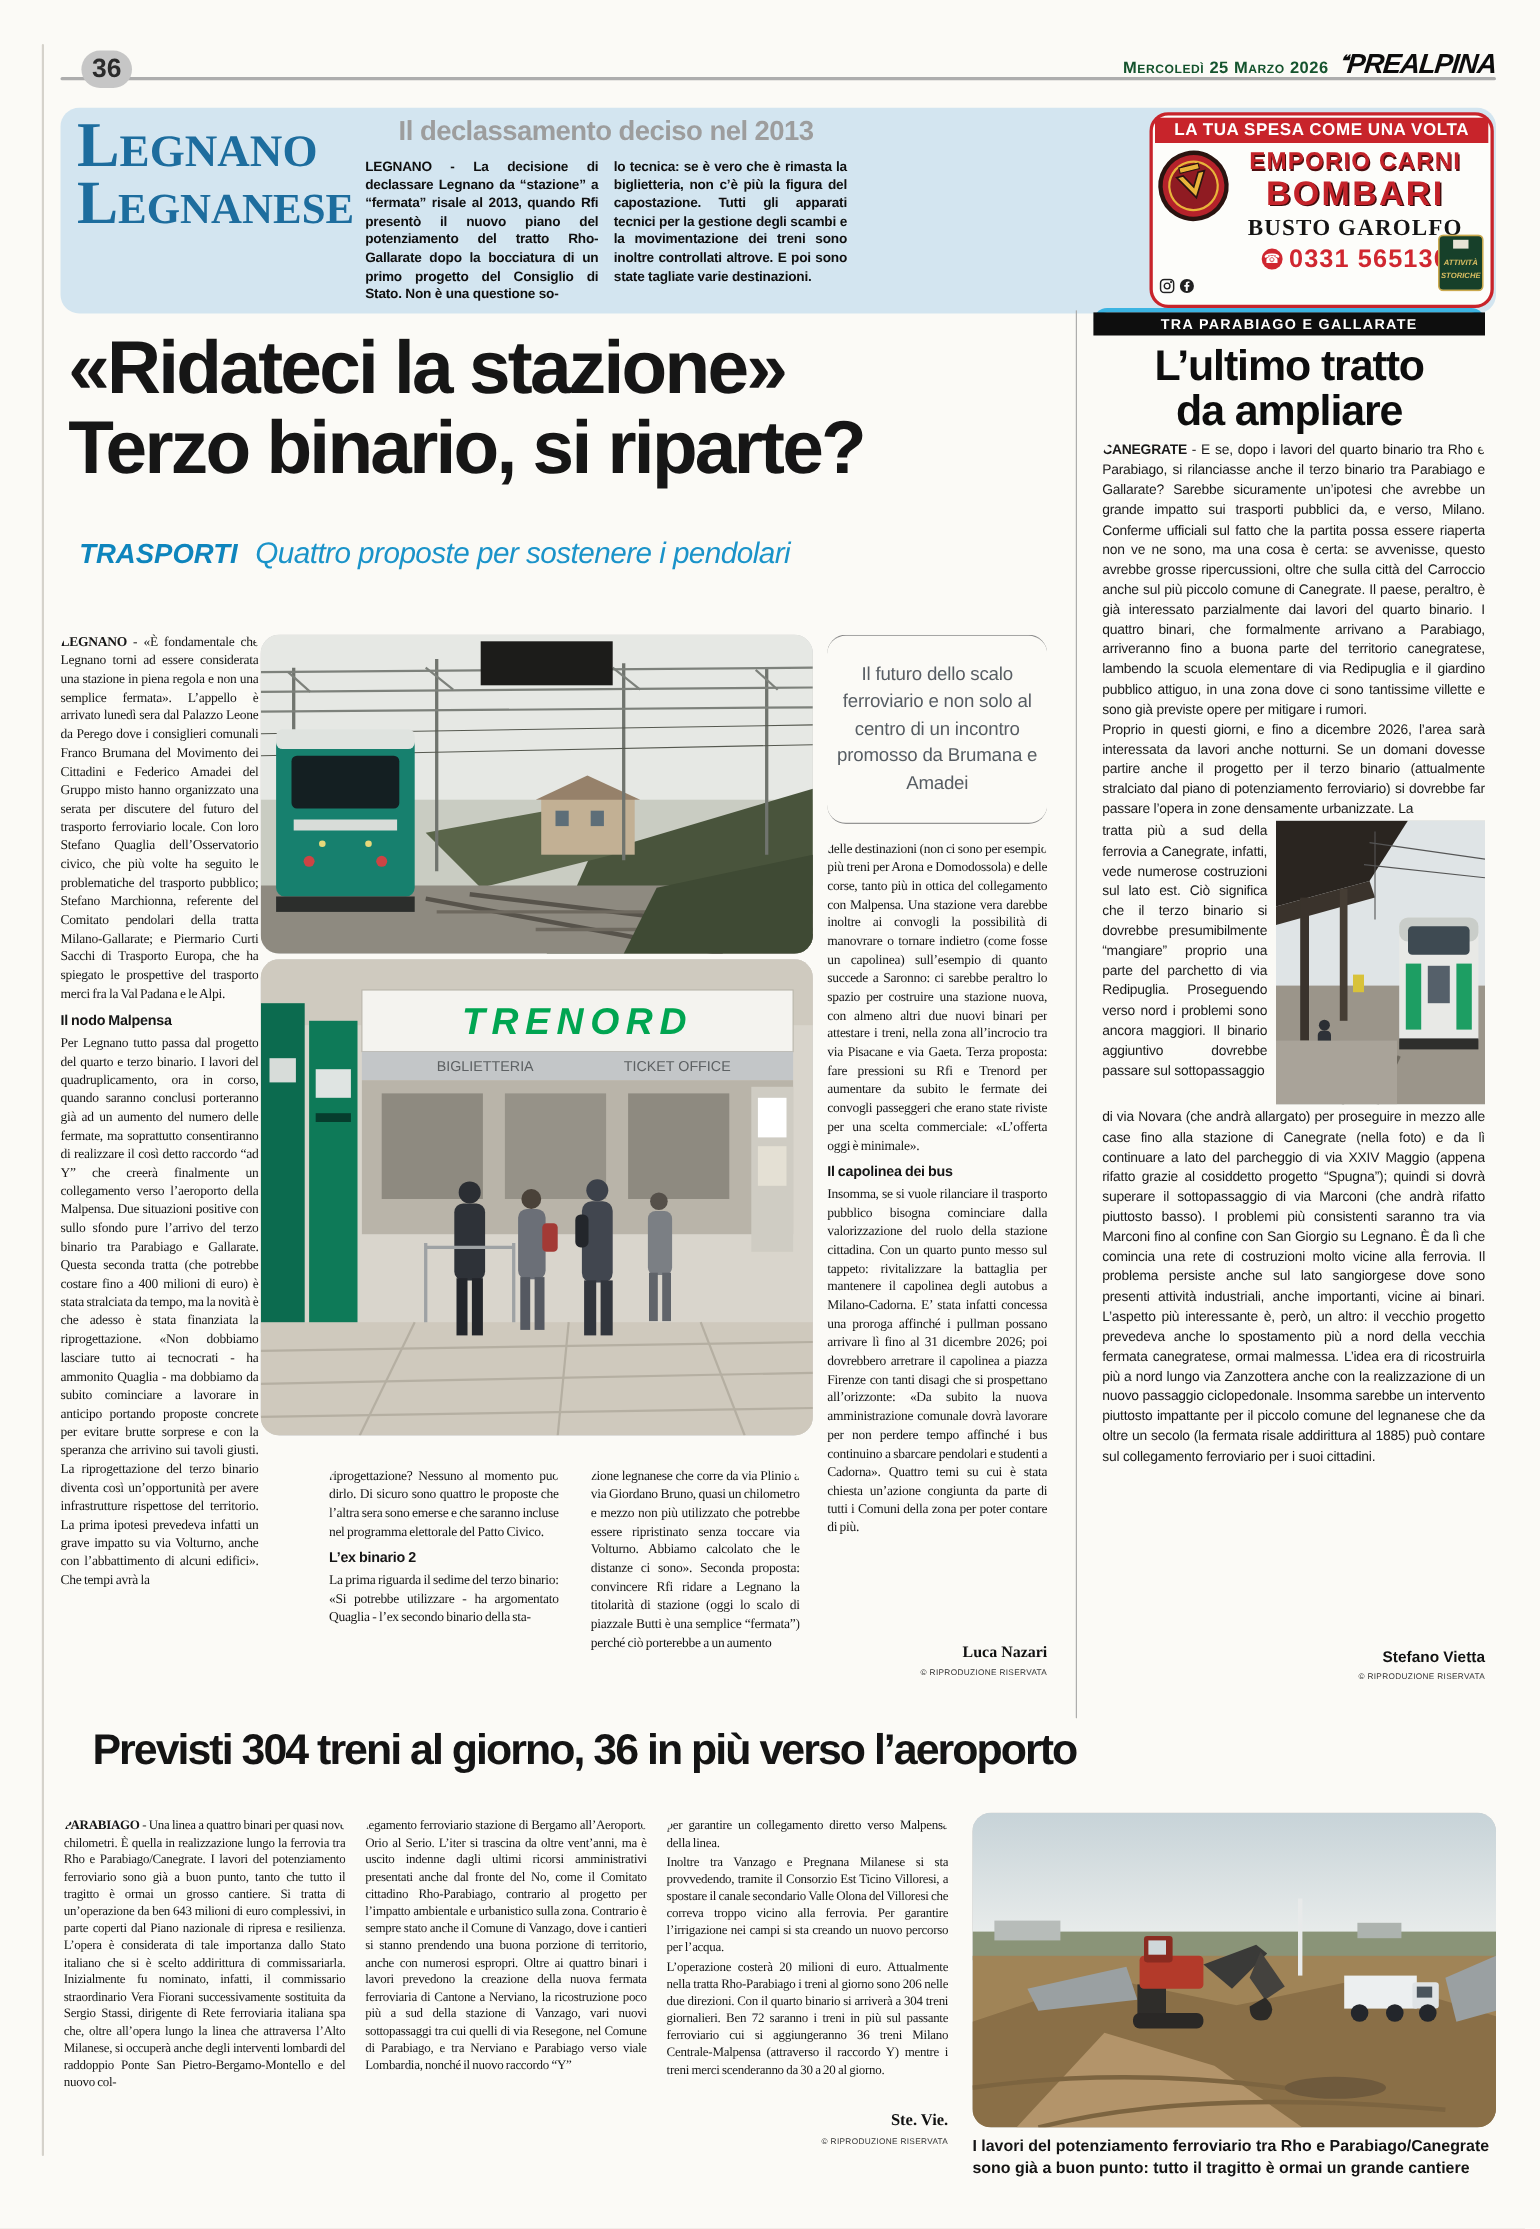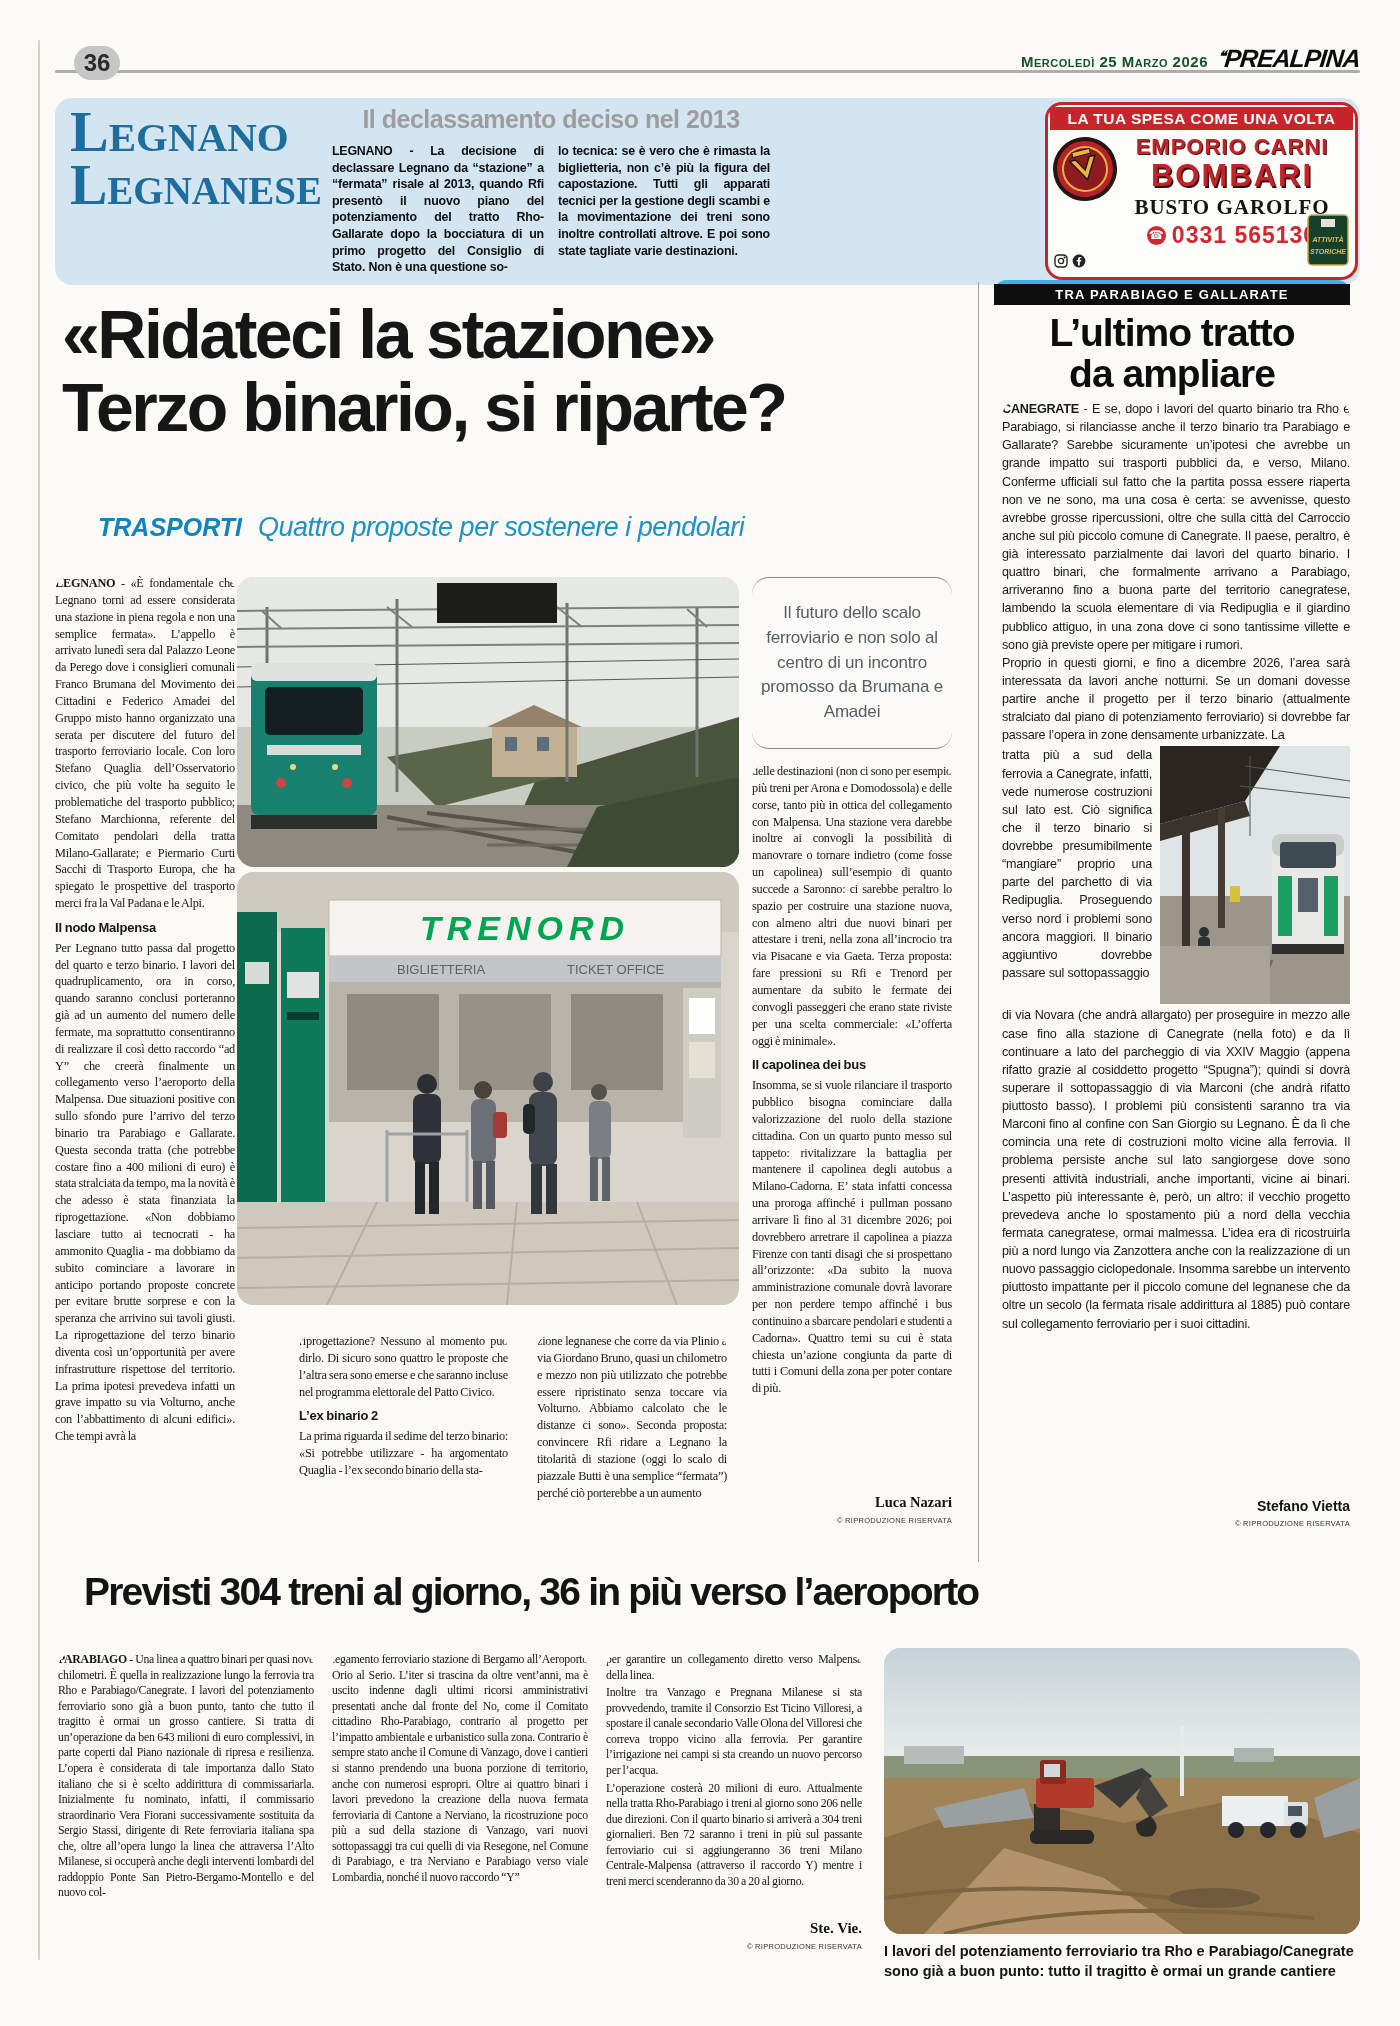--- a/index.html
+++ b/index.html
@@ -30,21 +30,21 @@
   .ad-emporio{font-size:22px;font-weight:bold;color:#c4232a;letter-spacing:1px;text-shadow:1px 1px 0 #4c0f10;}
   .ad-bombari{font-size:31px;font-weight:bold;color:#c4232a;letter-spacing:2px;line-height:1.0;text-shadow:1.5px 1.5px 0 #3d0c0d;}
   .ad-busto{margin-top:4px;font-family:"Liberation Serif",serif;font-weight:bold;font-size:21px;letter-spacing:1px;color:#141414;}
   .ad-phone{margin-top:2px;display:flex;justify-content:center;align-items:center;gap:6px;}
   .ad-phoneicon{width:19px;height:19px;border-radius:50%;background:#d02730;color:#fff;font-size:12px;line-height:19px;text-align:center;}
   .ad-phonenum{font-size:23px;font-weight:bold;color:#d02730;letter-spacing:1px;}
   .ad-social{position:absolute;left:6px;bottom:4px;display:flex;gap:4px;}
   .ad-badge{position:absolute;right:6px;bottom:6px;}
   
   .mhead{left:62px;top:298px;width:910px;font-weight:bold;color:#161616;letter-spacing:-2.5px;line-height:73px;font-size:68px;}
-  .kicker{left:72px;top:512px;width:880px;display:flex;align-items:baseline;gap:16px;color:#1a93c9;margin-left:26px;}
+  .kicker{left:72px;top:488px;width:880px;display:flex;align-items:baseline;gap:16px;color:#1a93c9;}
   .kicker .klabel{font-size:25px;font-weight:bold;font-style:italic;color:#0e85bd;}
   .kicker .ktext{font-size:27px;font-style:italic;letter-spacing:-.5px;}
   
   .ncol{font-family:"Liberation Serif",serif;font-size:12.3px;line-height:1.37;text-align:justify;color:#161616;letter-spacing:-.25px;word-spacing:-.6px;overflow:hidden;}
   .ncol p{margin:0 0 2px 0;text-indent:0;}
   .ncol .lead{font-weight:bold;}
   .subhead{font-family:"Liberation Sans",sans-serif;font-weight:bold;font-size:13px;margin:7px 0 3px 0;letter-spacing:-.2px;}
   .c1{left:55px;top:575px;width:180px;height:988px;}
   .cA{left:299px;top:1333px;width:209px;height:196px;}
   .cB{left:537px;top:1333px;width:190px;height:196px;}

